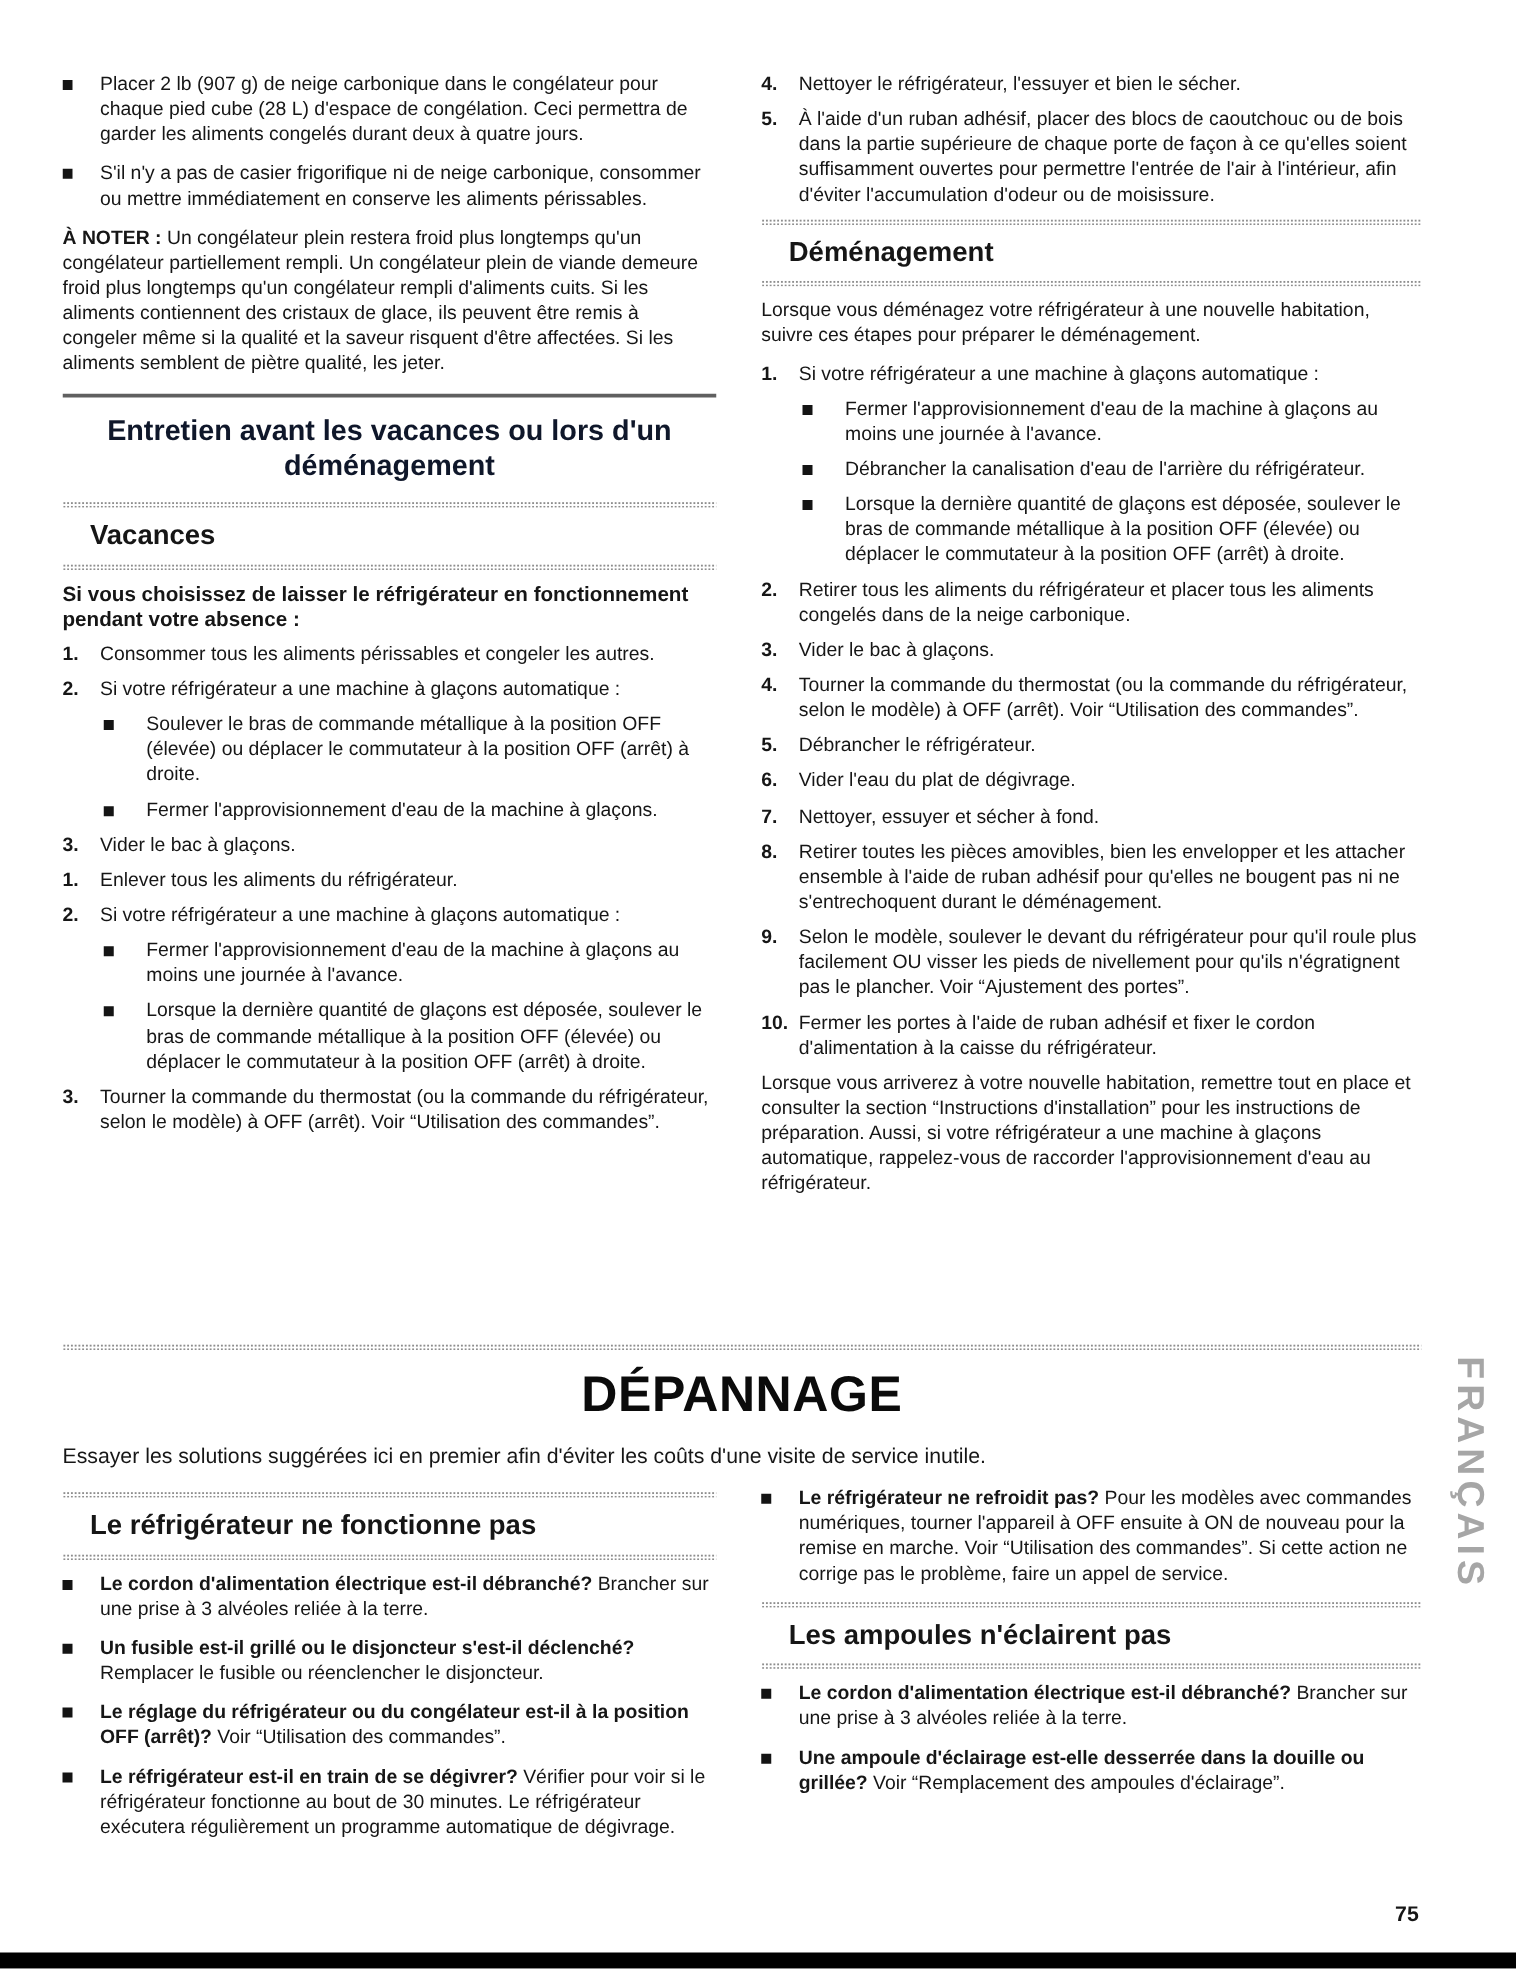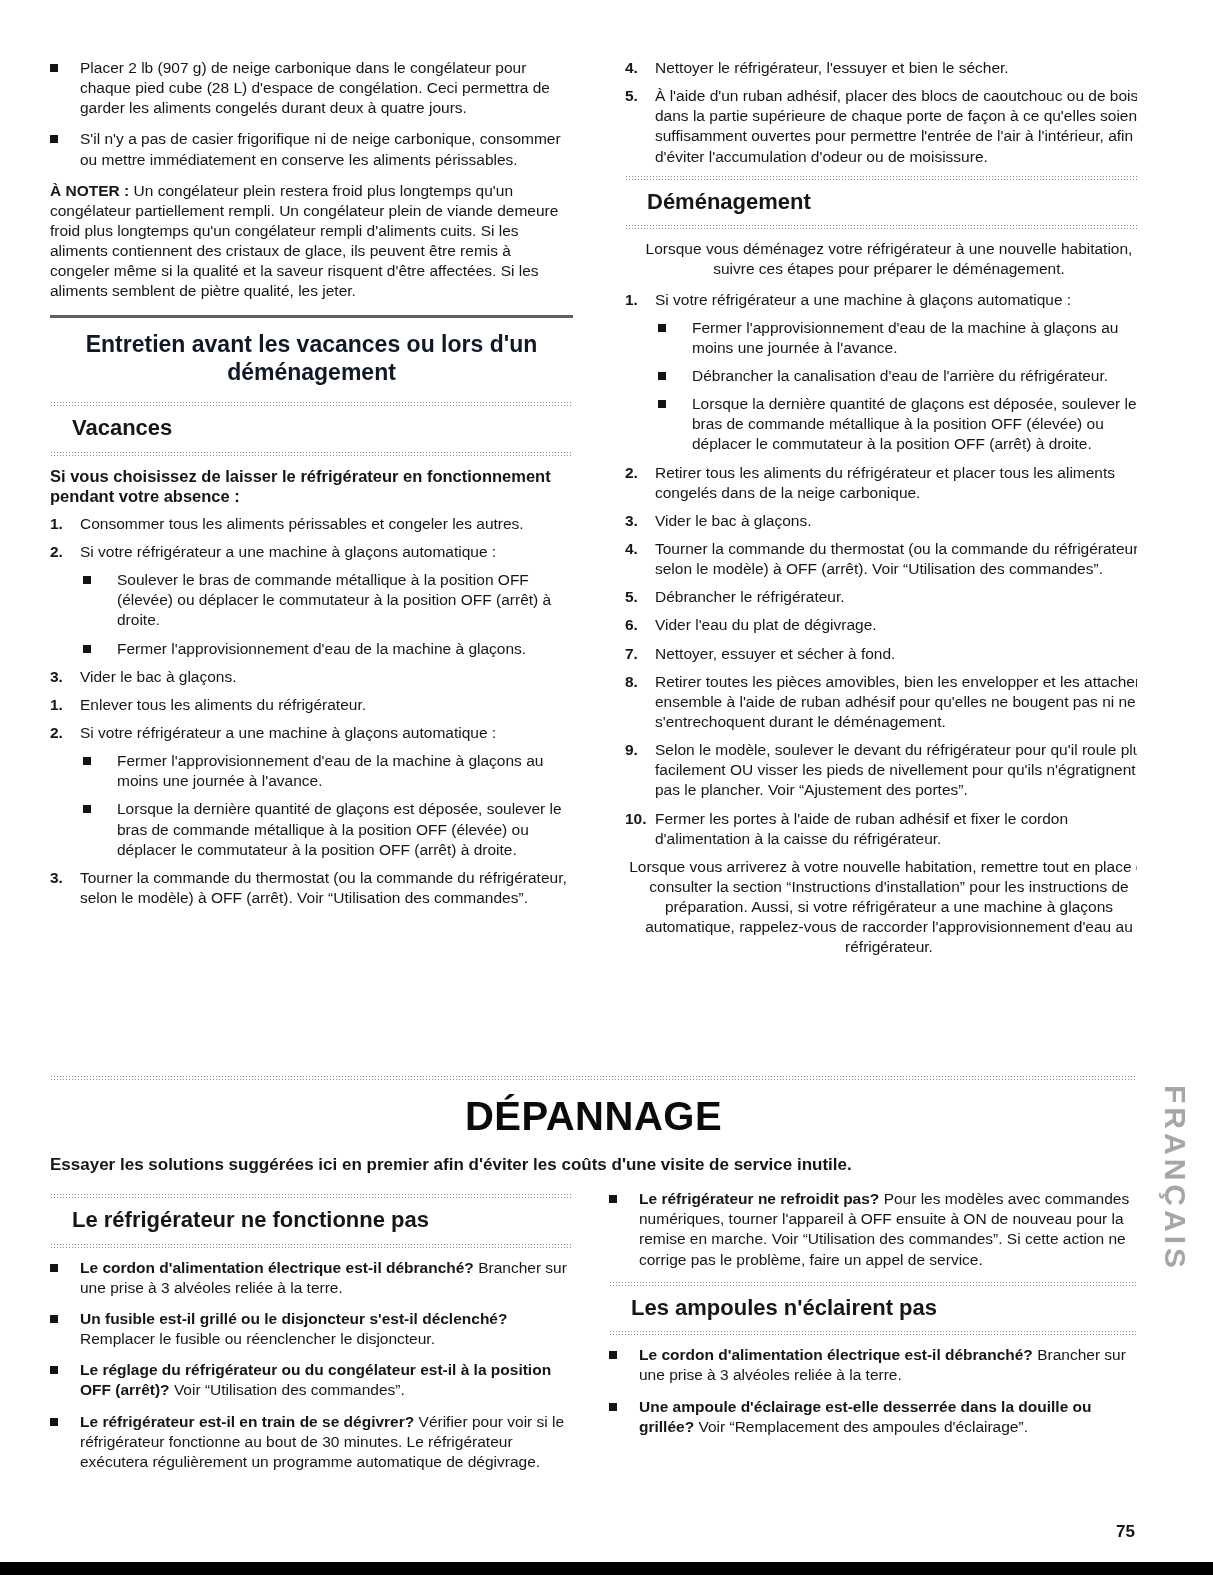--- a/index.html
+++ b/index.html
@@ -4,21 +4,21 @@
 <style>
   * { margin:0; padding:0; box-sizing:border-box; }
   html,body { background:#e8e8e8; }
   .page {
     position:relative; width:1213px; height:1575px; background:#ffffff;
     font-family:"Liberation Sans", sans-serif; color:#161616;
     font-size:15.5px; line-height:1.3; overflow:hidden;
   }
   .top-content {
     position:absolute; top:58px; left:50px; width:1087px; height:1012px;
-    display:flex; gap:52px; overflow:hidden;
+    display:flex; gap:36px; overflow:hidden;
   }
   .col-l { width:523px; flex:none; }
   .col-r { width:528px; flex:none; }
 
   .sq-item { display:flex; margin-bottom:11px; }
   .sq { width:8px; height:8px; background:#141414; margin:6px 0 0 0; flex:none; }
   .sq-gap { width:22px; flex:none; }
   .sq-item .txt { flex:1; }
 
   .note { margin:4px 0 10px; }
@@ -35,27 +35,27 @@
   .sec-title { font-weight:bold; font-size:22px; padding:8px 0 8px 22px; }
   .sec-header { margin:4px 0 10px; }
 
   .bold-head { font-weight:bold; font-size:16.5px; margin:4px 0 7px; line-height:1.25; }
 
   .num-item { display:flex; margin-bottom:8px; }
   .num { width:30px; flex:none; font-weight:bold; }
   .num-item .txt { flex:1; }
   .sub-item { display:flex; margin:8px 0 8px 33px; }
   .sub-item .sq-gap { width:26px; }
-  .para { margin-bottom:10px;text-align:center; }
+  .para { margin-bottom:10px; }
 
   .dep {
     position:absolute; top:1075px; left:50px; width:1087px;
   }
   .dep-title { text-align:center; font-weight:bold; font-size:40px; letter-spacing:0.5px; margin:10px 0 12px; color:#0b0b0b; }
-  .dep-intro { font-weight:bold; font-size:17px; margin:0 0 13px 0; }
+  .dep-intro { font-weight:normal; font-size:17px; margin:0 0 13px 0; }
   .dep-cols { display:flex; gap:36px; }
   .qa .q { font-weight:bold; }
   .qa .a { font-weight:normal; }
 
   .page-number { position:absolute; right:78px; top:1521px; font-weight:bold; font-size:17px; }
   .side-tab {
     position:absolute; right:18px; top:1085px; height:270px;
     writing-mode:vertical-rl; text-orientation:mixed;
     font-weight:bold; font-size:30px; letter-spacing:4px; color:#a6a6a6;
   }

